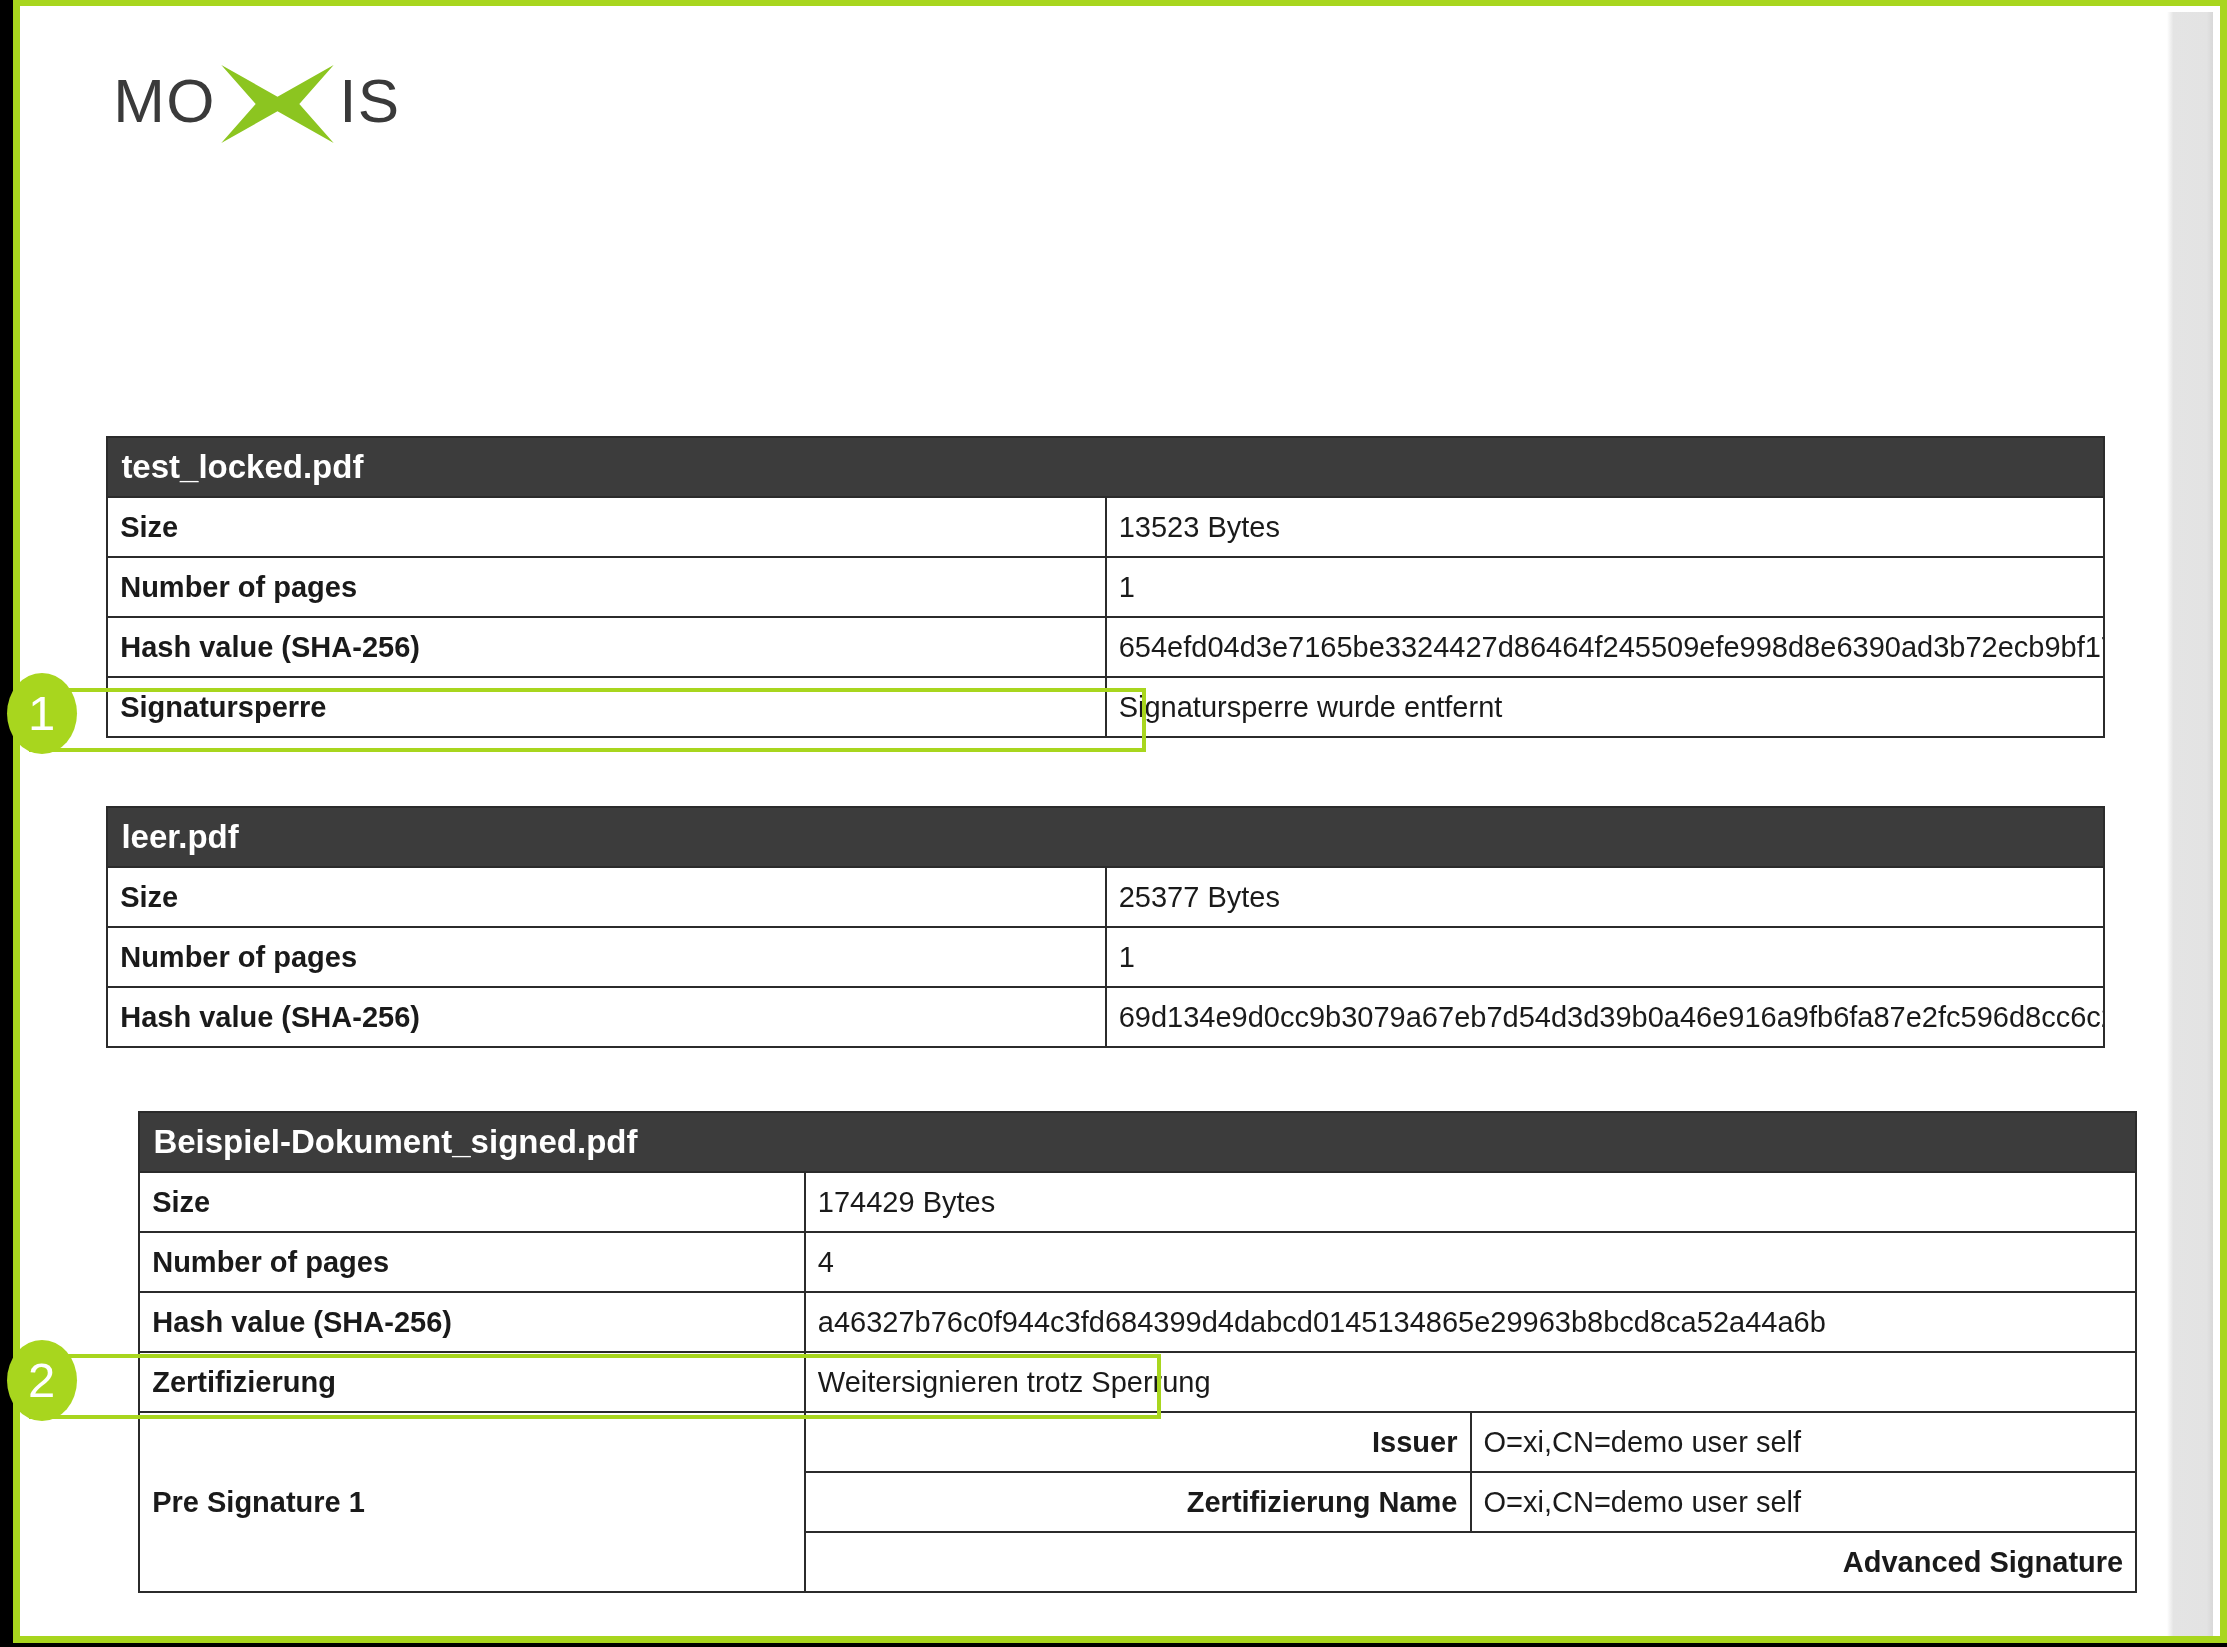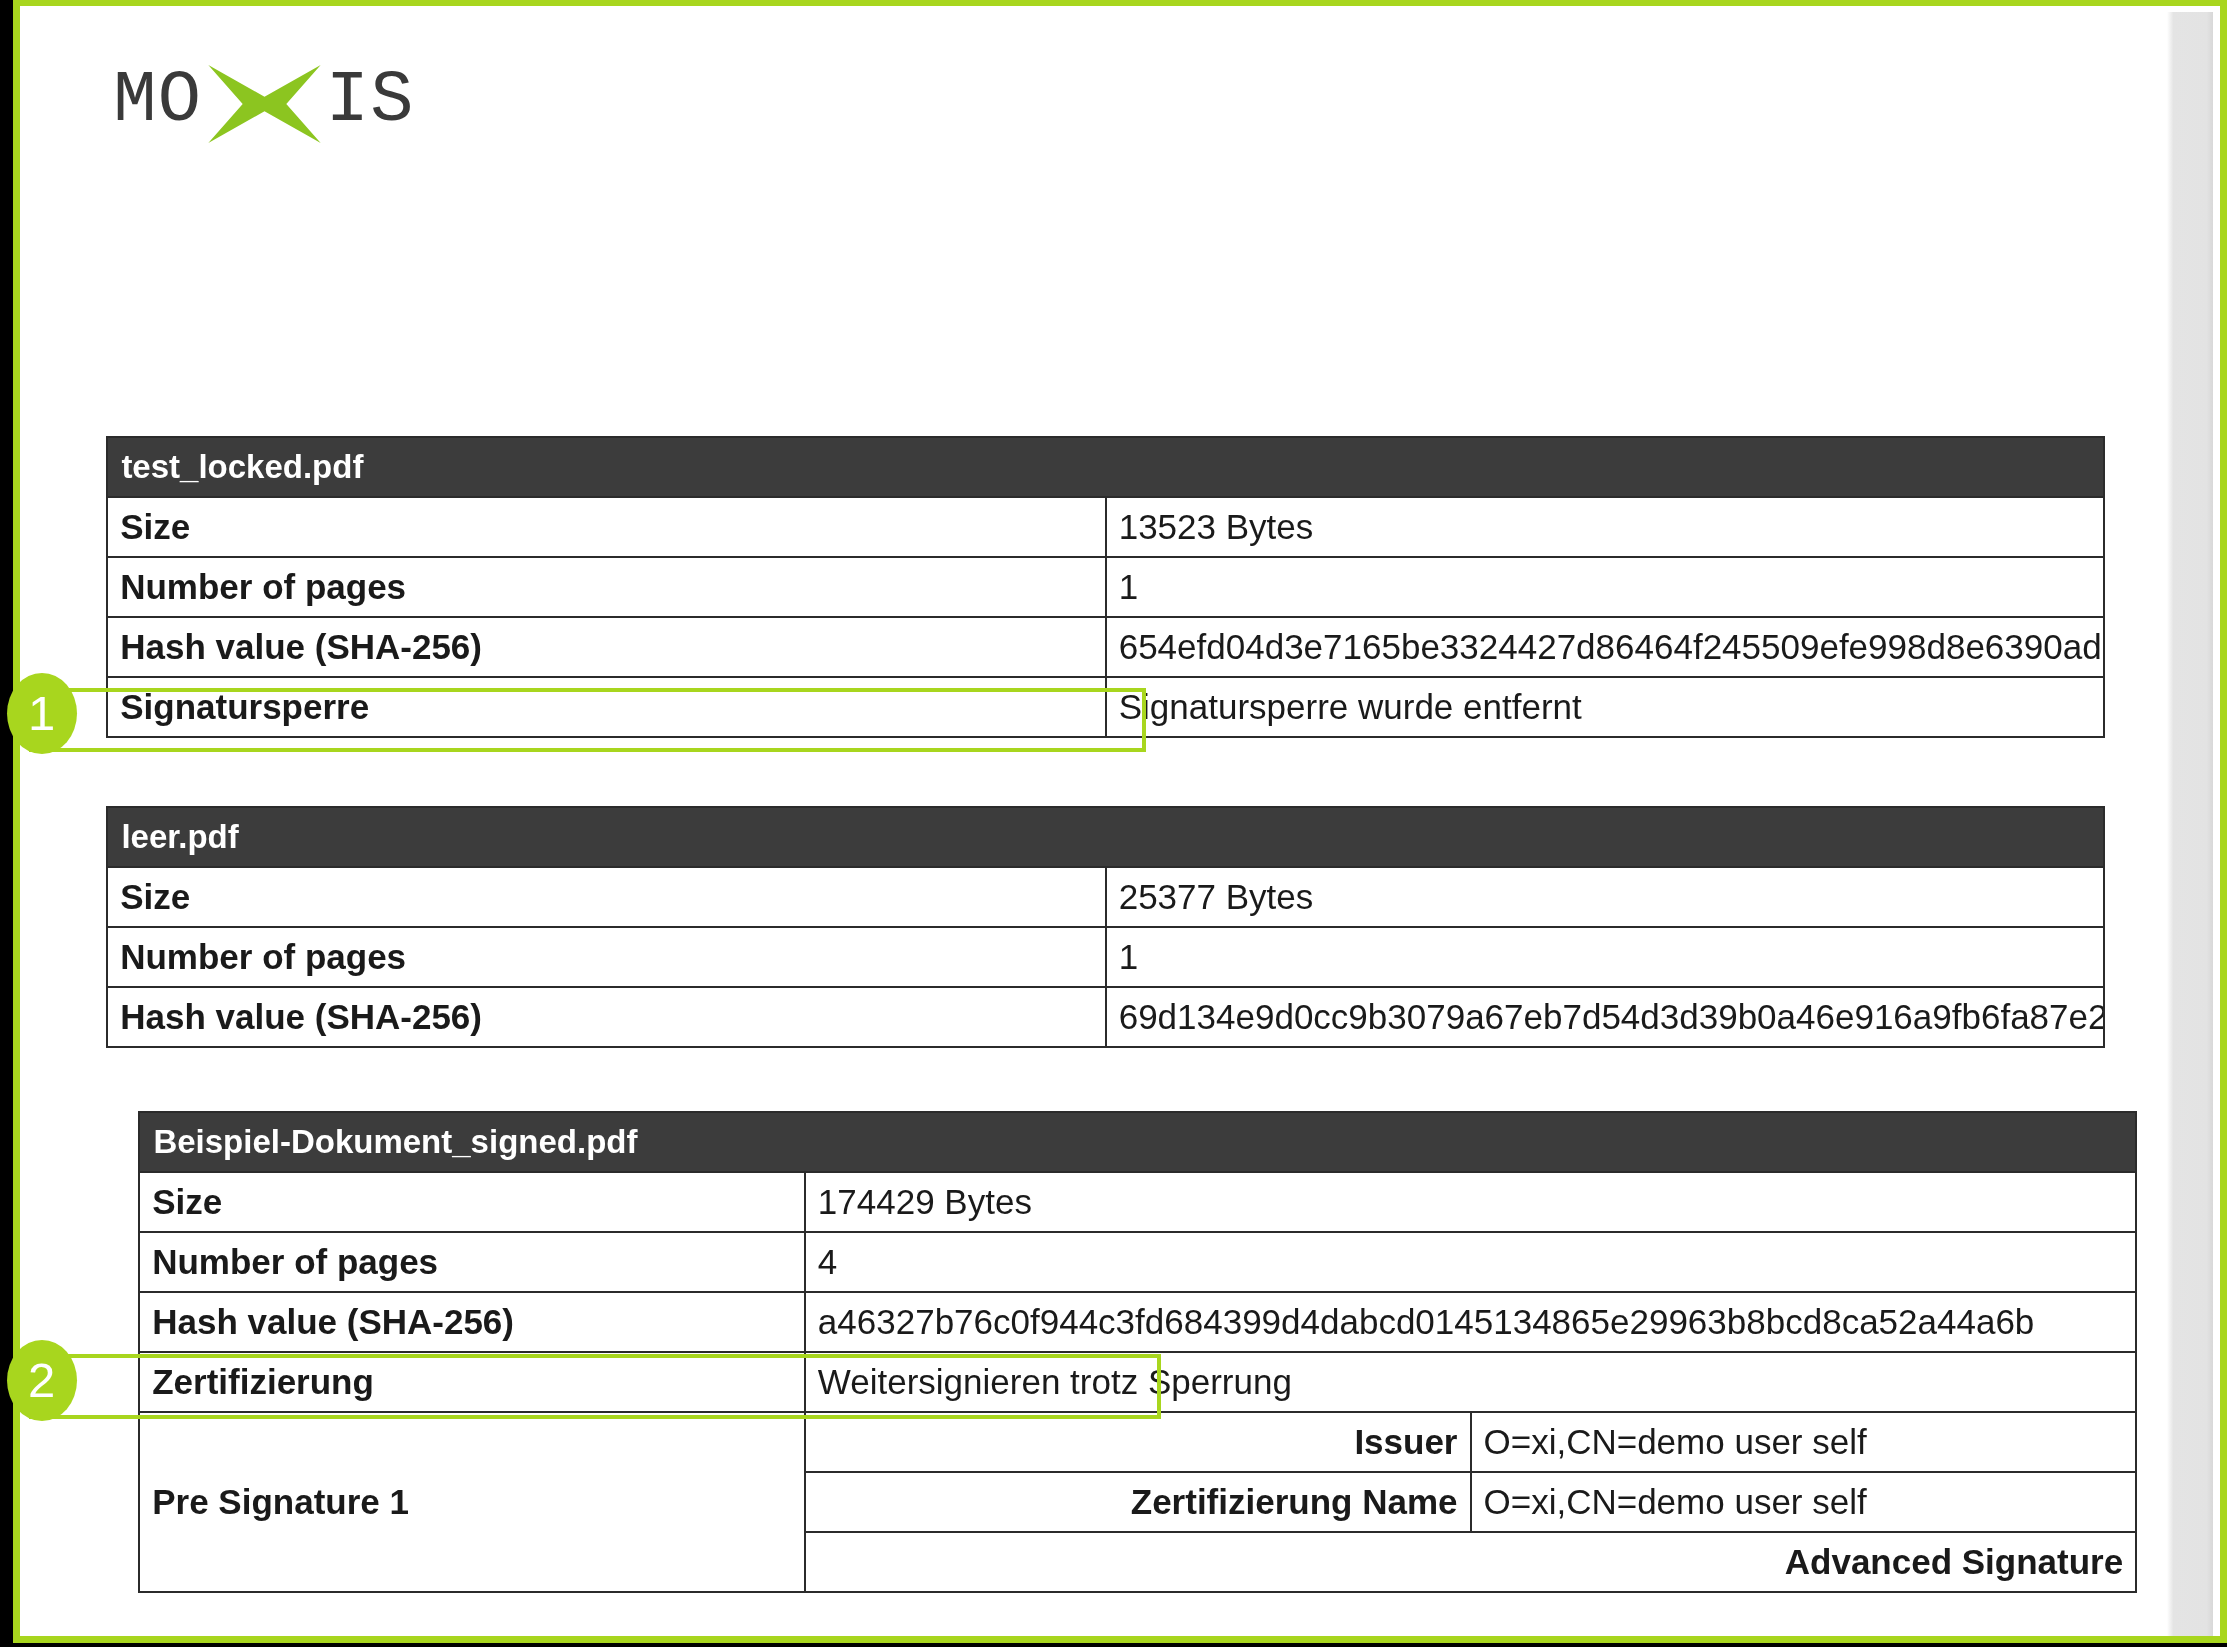--- a/index.html
+++ b/index.html
@@ -46,22 +46,22 @@
   
   .logo {
     position: absolute;
     left: 93px;
     top: 52px;
     height: 86px;
     display: flex;
     align-items: center;
   }
   .logo-text {
-    font-family: Liberation Mono, monospace;
-    font-size: 72px;
+    font-family: Liberation Sans, sans-serif;
+    font-size: 62px;
     font-weight: 400;
     letter-spacing: 1.3px;
     color: #3a3a3a;
     line-height: 1;
   }
   .logo-x {
     width: 113px;
     height: 78px;
     margin: 0 5.3px;
     display: inline-block;
@@ -86,21 +86,21 @@
     border-collapse: collapse;
     table-layout: fixed;
     width: 1999px;
     left: 86px;
     background: #ffffff;
     border: 2px solid #2b2b2b;
   }
   .doc-table td, .doc-table th {
     border: 2px solid #2b2b2b;
     padding: 0 12px;
-    font-size: 35px;
+    font-size: 29px;
     color: #1a1a1a;
     vertical-align: middle;
     height: 60px;
     box-sizing: border-box;
     overflow: hidden;
     white-space: nowrap;
   }
   .doc-table .hdr {
     background: #3c3c3c;
     color: #ffffff;

